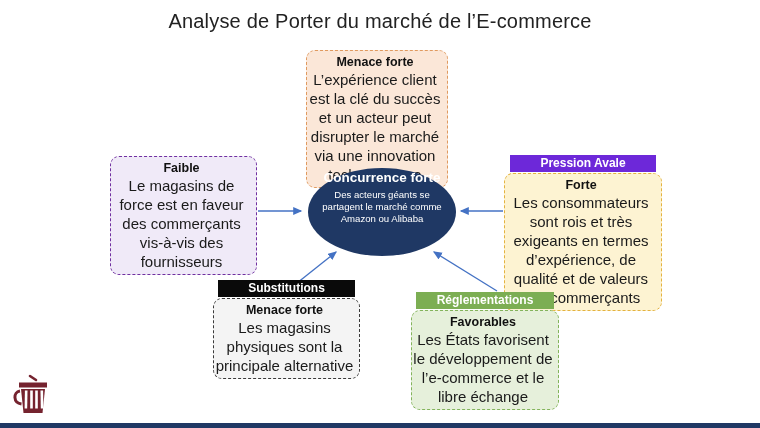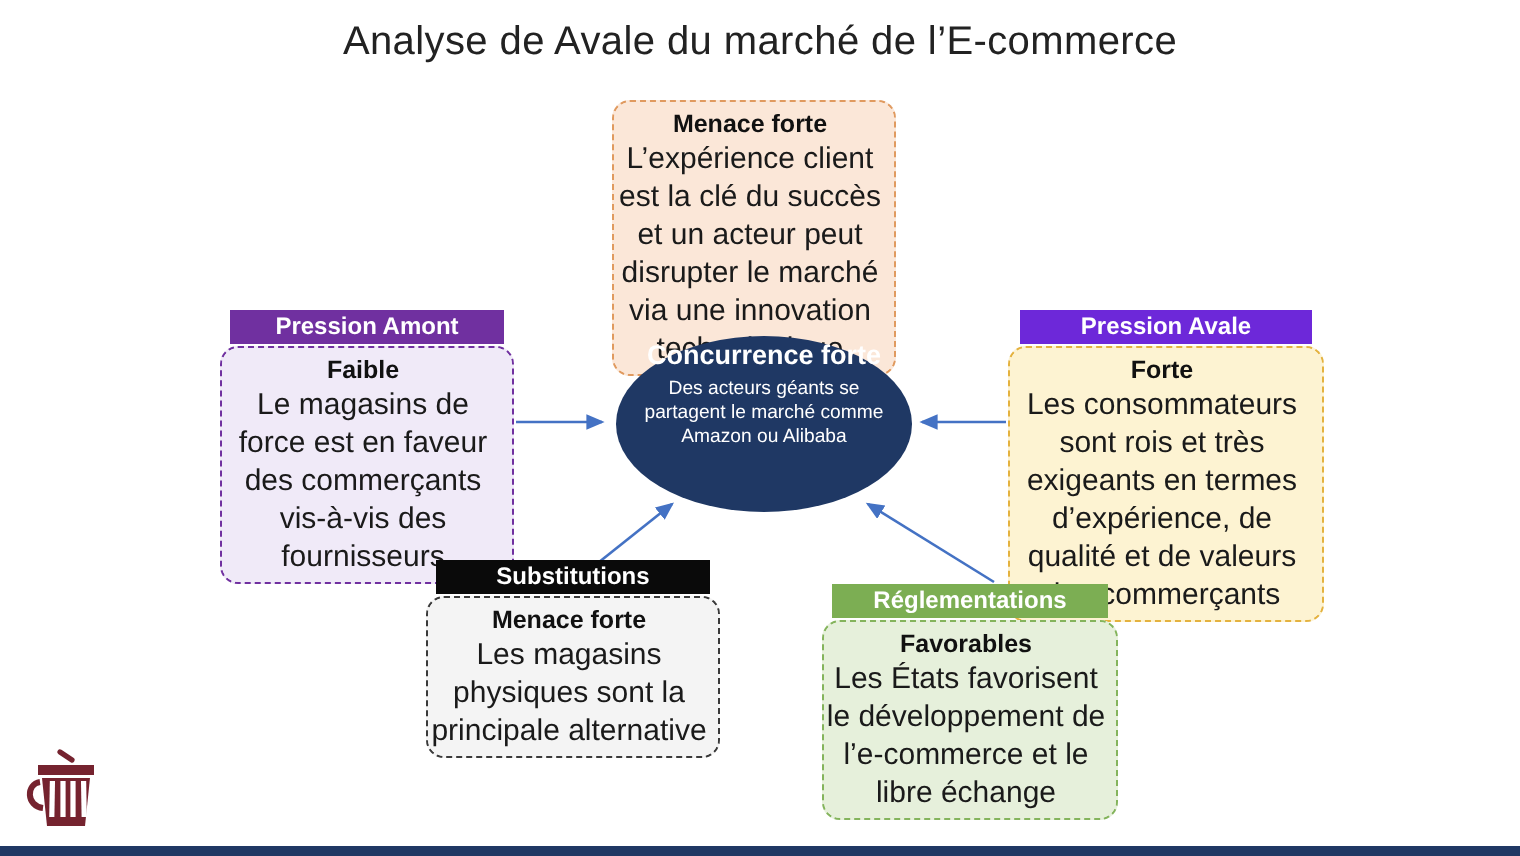--- a/index.html
+++ b/index.html
@@ -51,21 +51,21 @@
   
   .logo{position:absolute;left:12px;top:374px;width:100px;}
   .logo-text{font-size:7.5px;font-weight:bold;color:#75232f;margin-top:1px;letter-spacing:.1px;}
   .footer-bar{position:absolute;left:0;bottom:0;width:760px;height:5px;background:#203864;}
 </style>
 </head>
 <body>
 
 <div class="slide">
 
-  <div class="slide-title">Analyse de Avale du marché de l’E-commerce</div>
+  <div class="slide-title">Analyse de Porter du marché de l’E-commerce</div>
 
   <svg class="arrows" width="760" height="428">
     <defs>
       <marker id="ah" markerWidth="9" markerHeight="8" refX="6" refY="3" orient="auto">
         <path d="M0,0 L7,3 L0,6 z" fill="#4472c4"></path>
       </marker>
     </defs>
     <line x1="378" y1="140" x2="378" y2="163" stroke="#4472c4" stroke-width="1.3" marker-end="url(#ah)"></line>
     <line x1="258" y1="211" x2="301" y2="211" stroke="#4472c4" stroke-width="1.3" marker-end="url(#ah)"></line>
     <line x1="503" y1="211" x2="461" y2="211" stroke="#4472c4" stroke-width="1.3" marker-end="url(#ah)"></line>
@@ -74,21 +74,20 @@
   </svg>
 
   <div class="force f-top">
     <div class="force-body">
       <div class="force-level">Menace forte</div>
       <div class="force-desc">L’expérience client est la clé du succès et un acteur peut disrupter le marché via une innovation technologique</div>
     </div>
   </div>
 
   <div class="force f-left">
-    <div class="force-header">Pression Amont</div>
     <div class="force-body">
       <div class="force-level">Faible</div>
       <div class="force-desc">Le magasins de force est en faveur des commerçants vis-à-vis des fournisseurs</div>
     </div>
   </div>
 
   <div class="force f-right">
     <div class="force-header">Pression Avale</div>
     <div class="force-body">
       <div class="force-level">Forte</div>

